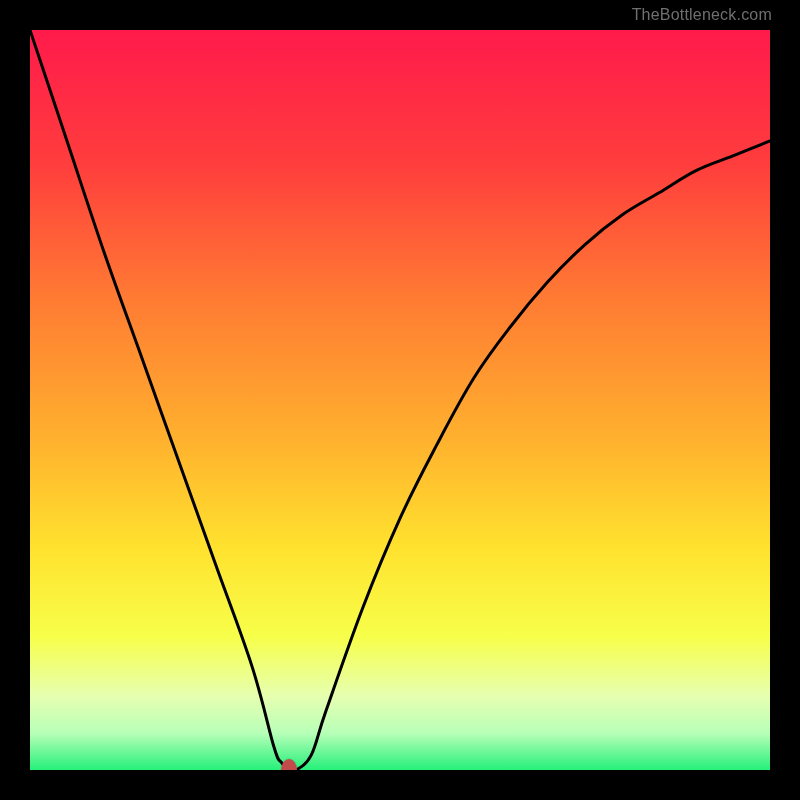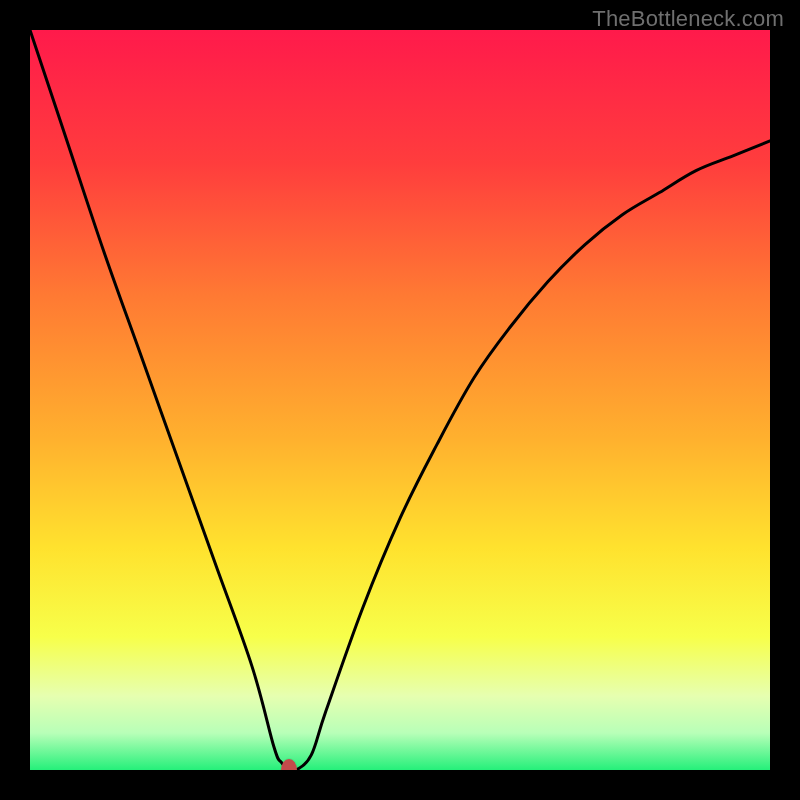--- a/index.html
+++ b/index.html
@@ -31,23 +31,23 @@
   }
   .curve-svg {
     position: absolute;
     inset: 0;
     width: 100%;
     height: 100%;
   }
   .watermark {
     position: absolute;
     top: 6px;
-    right: 16px;
+    right: 28px;
     color: #6f6f6f;
-    font-size: 22px;
+    font-size: 16px;
     font-weight: 500;
     letter-spacing: 0.2px;
   }
   .marker {
     position: absolute;
     width: 16px;
     height: 22px;
     border-radius: 50%;
     background: #c44b4b;
     transform: translate(-50%, -50%);

